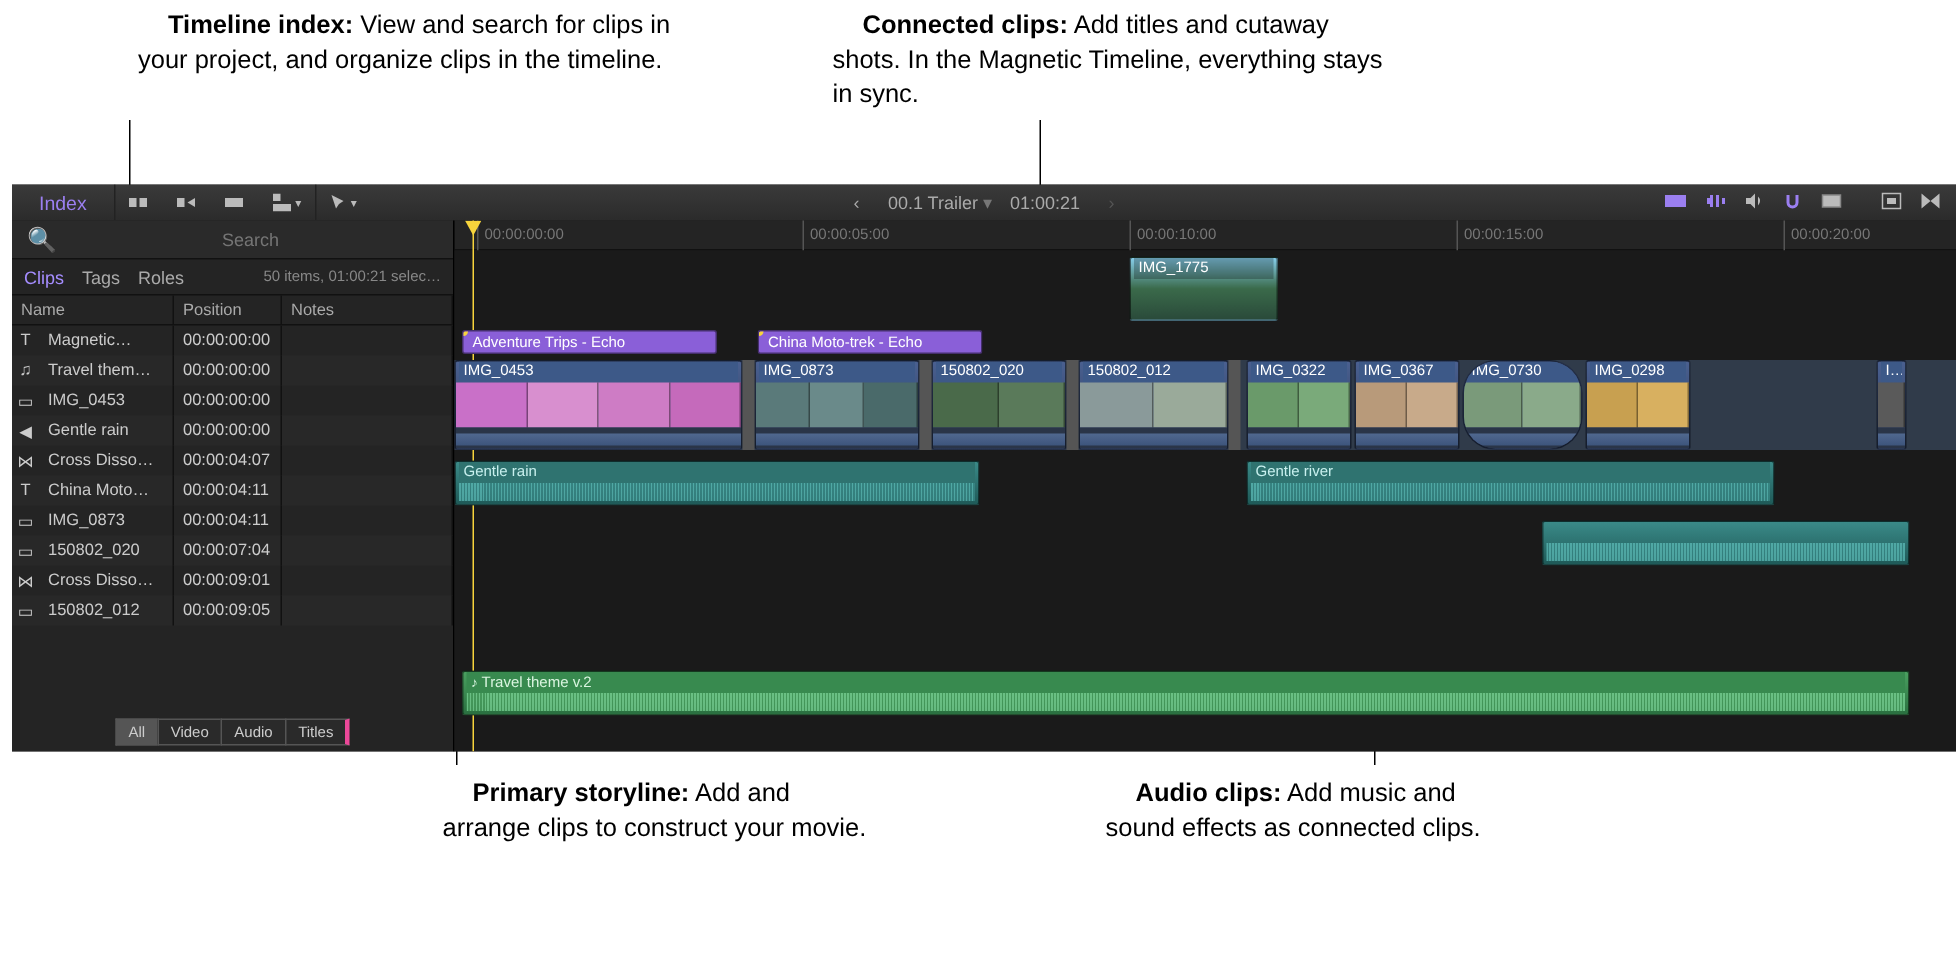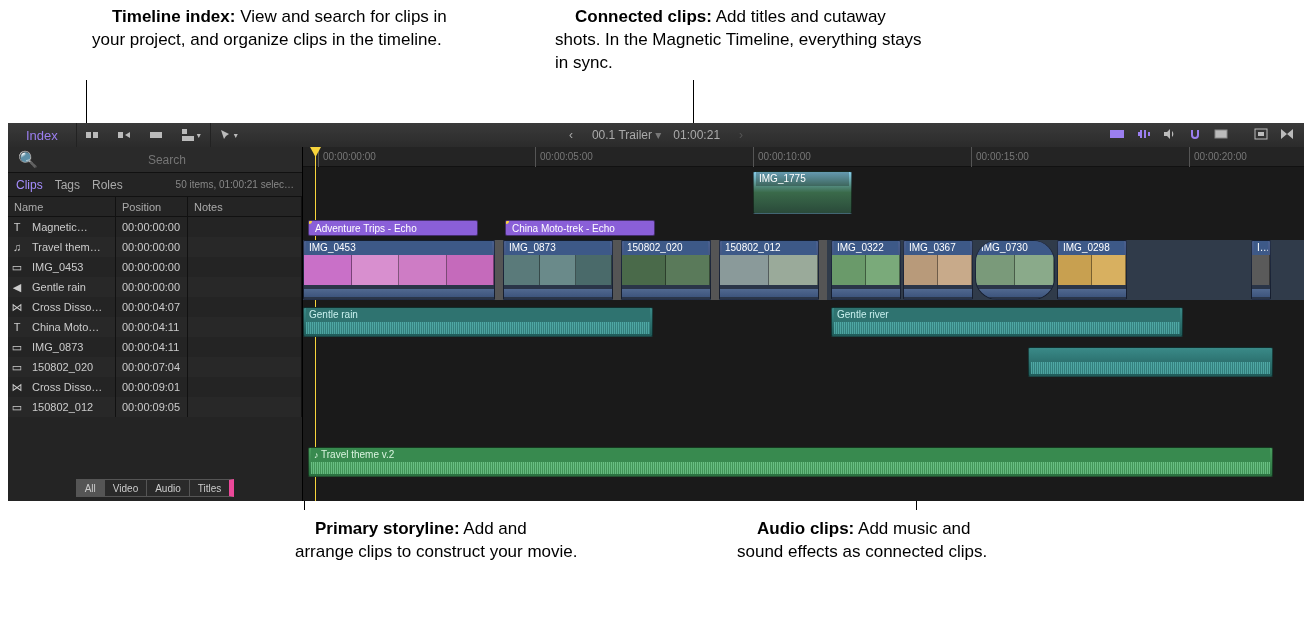--- a/index.html
+++ b/index.html
@@ -49,21 +49,21 @@
 .col-notes { flex: 1; }
 
 .rows { flex: 1; overflow: hidden; }
 .row { height: 20px; display: flex; font-size: 11px; color: #ccc; }
 .row:nth-child(even) { background: #282828; }
 .row .icon-cell { width: 18px; justify-content: center; border-right: none; padding-left: 0; }
 .row .col-name { width: 90px; white-space: nowrap; overflow: hidden; text-overflow: ellipsis; }
 
 .filter-row { height: 26px; display: flex; align-items: center; justify-content: center; gap: 0; padding: 4px 0; }
 .seg { border: 1px solid #555; border-right: 0; height: 18px; font-size: 10px; color: #ccc; padding: 0 8px; display: flex; align-items: center; cursor: pointer; background: #2a2a2a; }
-.seg:last-child { border-right: 5px solid #ec4899; }
+.seg:last-child { border-right: 3px solid #ec4899; }
 .seg.active { background: #555; }
 
 
 .tl { position: absolute; top: 44px; left: 295px; right: 0; bottom: 0; background: #1a1a1a; }
 .lane { position: absolute; left: 0; right: 0; }
 .clip { position: absolute; top: 0; bottom: 0; border: 1px solid rgba(0,0,0,.5); border-radius: 2px; overflow: hidden; font-size: 10px; color: #fff; }
 .clip .lbl { position: absolute; top: 0; left: 2px; right: 2px; height: 14px; line-height: 14px; padding: 0 3px; white-space: nowrap; overflow: hidden; text-overflow: ellipsis; background: rgba(0,0,0,.25); }
 
 
 .connected { top: 4px; height: 43px; }

